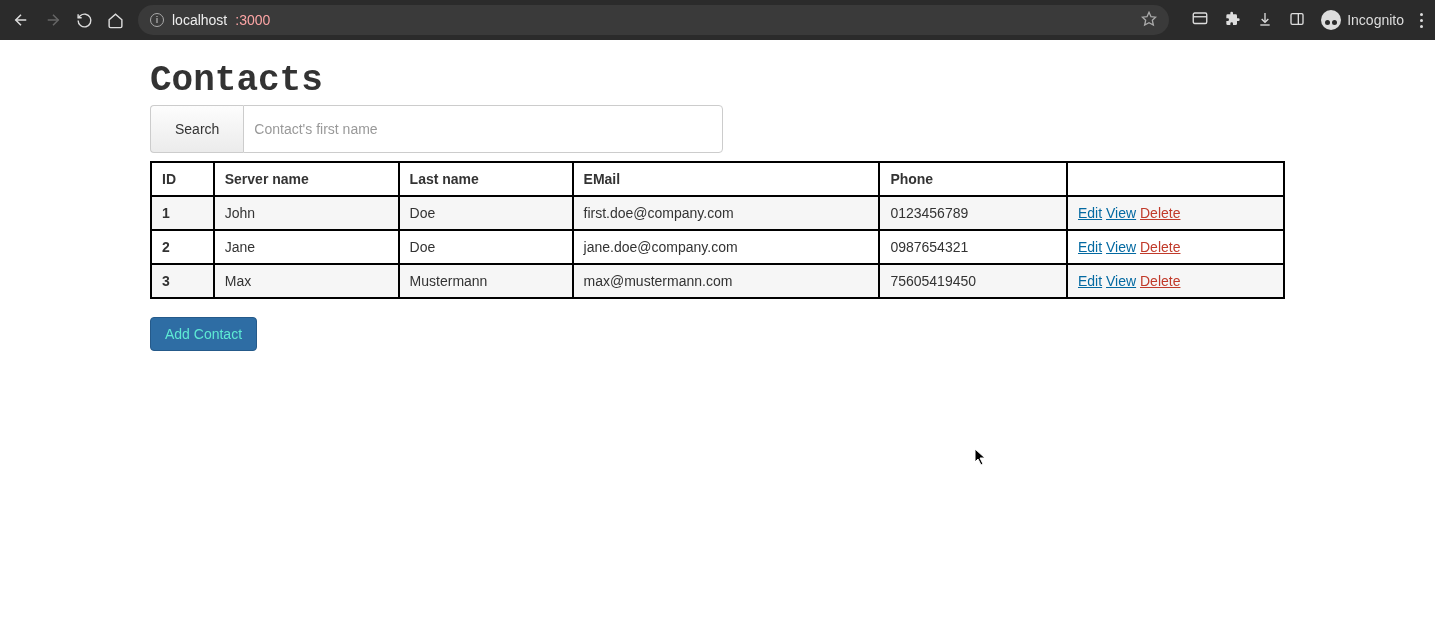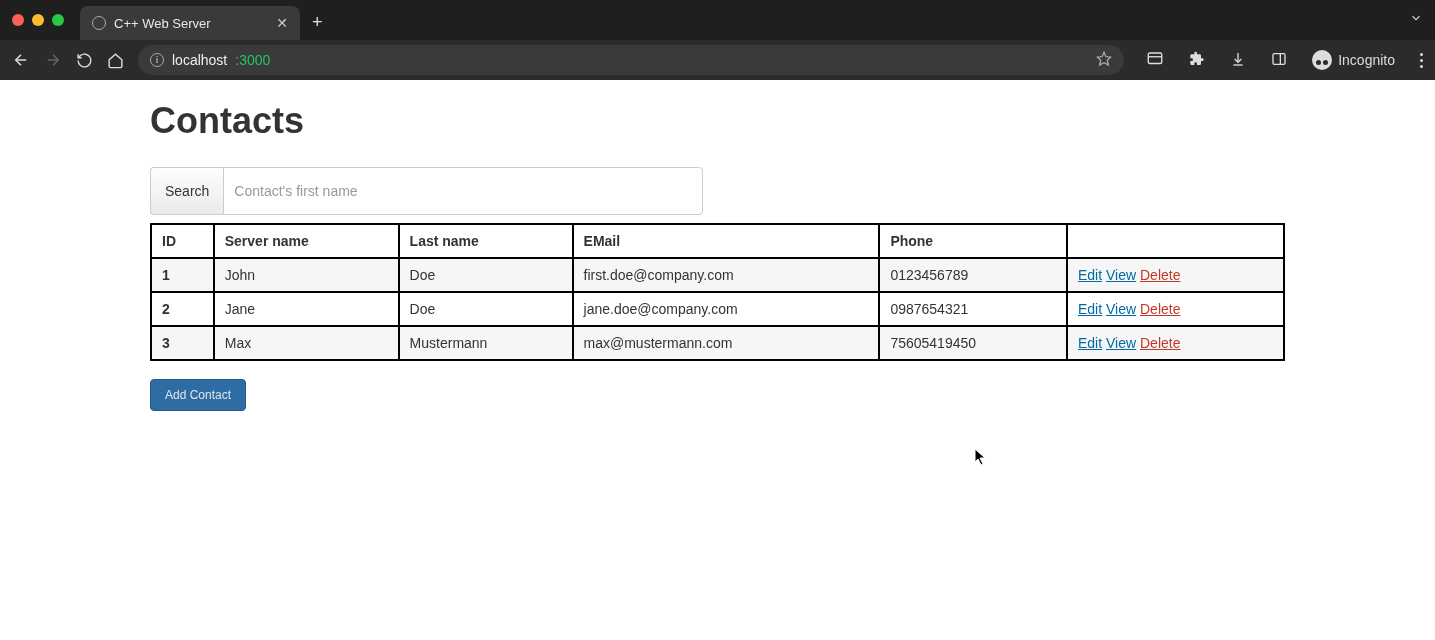--- a/index.html
+++ b/index.html
@@ -18,75 +18,57 @@
     .tab .close-x { margin-left: auto; color: #ccc; font-size: 14px; }
     .new-tab { color: #e0e0e0; font-size: 18px; margin-left: 12px; margin-top: 4px; }
     .chevron-down-top { margin-left: auto; color: #ccc; }
 
     .toolbar { display: flex; align-items: center; height: 40px; padding: 0 12px; gap: 14px; background: #2b2b2b; }
     .nav-icon { color: #ddd; display: flex; align-items: center; justify-content: center; }
     .nav-icon.disabled { color: #666; }
     .addrbar { flex: 1; display: flex; align-items: center; background: #3a3a3a; border-radius: 20px; height: 30px; padding: 0 12px; color: #ddd; font-size: 14px; gap: 8px; margin-right: 8px; }
     .addrbar .info-icon { width: 14px; height: 14px; border: 1.5px solid #aaa; border-radius: 50%; display: inline-flex; align-items: center; justify-content: center; font-size: 9px; color: #aaa; font-weight: bold; }
     .addr-host { color: #eee; }
-    .addr-port { color: #22c55e; }
+    .addr-port { color: #fca5a5; }
     .star-icon { margin-left: auto; color: #aaa; }
-    .right-icons { display: flex; align-items: center; gap: 25px; color: #ddd; font-size: 14px; }
+    .right-icons { display: flex; align-items: center; gap: 16px; color: #ddd; font-size: 14px; }
     .incognito-badge { display: flex; align-items: center; gap: 6px; }
     .incognito-icon { width: 20px; height: 20px; background: #ddd; border-radius: 50%; position: relative; display: inline-block; }
     .incognito-icon::before, .incognito-icon::after { content: ""; position: absolute; width: 5px; height: 5px; background: #2b2b2b; border-radius: 50%; top: 10px; }
     .incognito-icon::before { left: 4px; }
     .incognito-icon::after { right: 4px; }
     .menu-dots { display: flex; flex-direction: column; gap: 3px; }
     .menu-dots span { width: 3px; height: 3px; background: #ddd; border-radius: 50%; }
 
     
     .page { padding: 20px 150px; color: #333; }
-    h2.page-title { font-size: 36px; font-weight: 600; margin-bottom: 25px; color: #333; }
+    h2.page-title { font-size: 36px; font-weight: 600; margin-bottom: 4px; color: #333; font-family: Liberation Mono, monospace; }
 
     .search-group { display: flex; margin-bottom: 8px; }
-    .search-btn { background: linear-gradient(#fdfdfd, #ebebeb); border: 1px solid #ccc; border-right: none; padding: 6px 14px; font-size: 14px; color: #333; border-radius: 4px 0 0 4px; cursor: pointer; text-align: center; }
+    .search-btn { background: linear-gradient(#fdfdfd, #ebebeb); border: 1px solid #ccc; border-right: none; padding: 6px 24px; font-size: 14px; color: #333; border-radius: 4px 0 0 4px; cursor: pointer; text-align: center; }
     .search-input { border: 1px solid #ccc; padding: 15px 10px; font-size: 14px; width: 480px; border-radius: 0 4px 4px 0; }
     .search-input::placeholder { color: #999; }
 
     table.contacts { width: 100%; border-collapse: collapse; font-size: 14px; border: 1px solid #ddd; }
     table.contacts th, table.contacts td { border: 2px solid #000000; padding: 8px 10px; text-align: left; vertical-align: middle; }
     table.contacts th { font-weight: 700; background: #fff; }
     table.contacts tbody tr:nth-child(odd) { background: #f6f6f6; }
     table.contacts td.id-col { font-weight: 700; }
     .action-link { text-decoration: underline; cursor: pointer; }
     .link-edit, .link-view { color: #0369a1; text-align: center; }
     .link-delete { color: #c13a2a; text-decoration: underline; }
 
-    .add-btn { margin-top: 18px; background: #2e6da4; color: #e5e5e5; border: 1px solid #255a8a; padding: 8px 14px; font-size: 12px; border-radius: 4px; cursor: pointer; }
+    .add-btn { margin-top: 18px; background: #2e6da4; color: #5eead4; border: 1px solid #255a8a; padding: 8px 14px; font-size: 14px; border-radius: 4px; cursor: pointer; }
 
     .cursor { position: absolute; left: 974px; top: 448px; font-size: 16px; color: #000; pointer-events: none; }
   </style>
 </head>
 <body>
 
 <div class="browser-chrome">
-  <div class="titlebar">
-    <div class="traffic-lights">
-      <div class="traffic-light tl-red"></div>
-      <div class="traffic-light tl-yellow"></div>
-      <div class="traffic-light tl-green"></div>
-    </div>
-    <div class="tab">
-      <span class="globe"></span>
-      <span>C++ Web Server</span>
-      <span class="close-x">✕</span>
-    </div>
-    <div class="new-tab">+</div>
-    <div class="chevron-down-top">
-      <svg width="14" height="14" viewBox="0 0 24 24" fill="none" stroke="currentColor" stroke-width="2">
-          <polyline points="6 9 12 15 18 9"></polyline>
-        </svg>
-    </div>
-  </div>
 
   <div class="toolbar">
     <div class="nav-icon">
       <svg width="18" height="18" viewBox="0 0 24 24" fill="none" stroke="currentColor" stroke-width="2">
           <line x1="19" y1="12" x2="5" y2="12"></line>
           <polyline points="12 19 5 12 12 5"></polyline>
         </svg>
     </div>
     <div class="nav-icon disabled">
       <svg width="18" height="18" viewBox="0 0 24 24" fill="none" stroke="currentColor" stroke-width="2">

